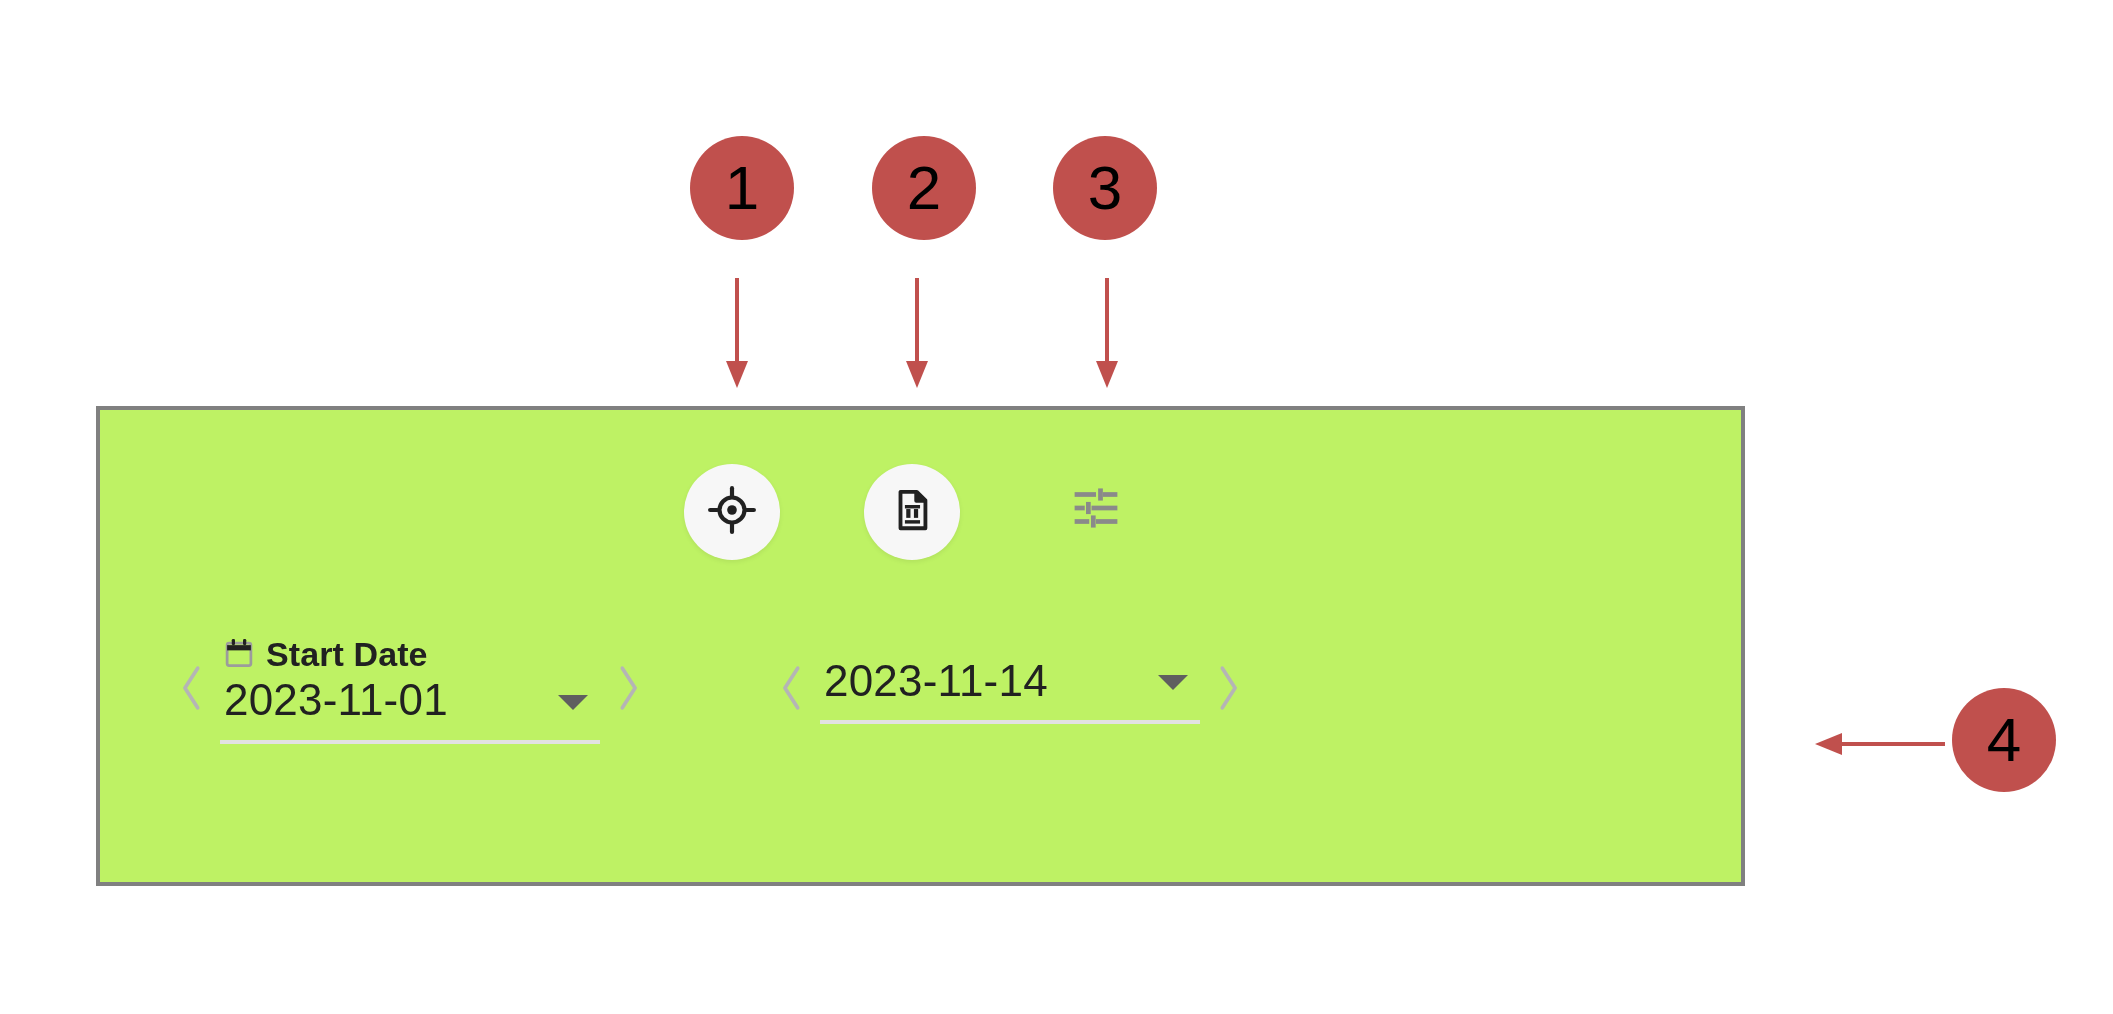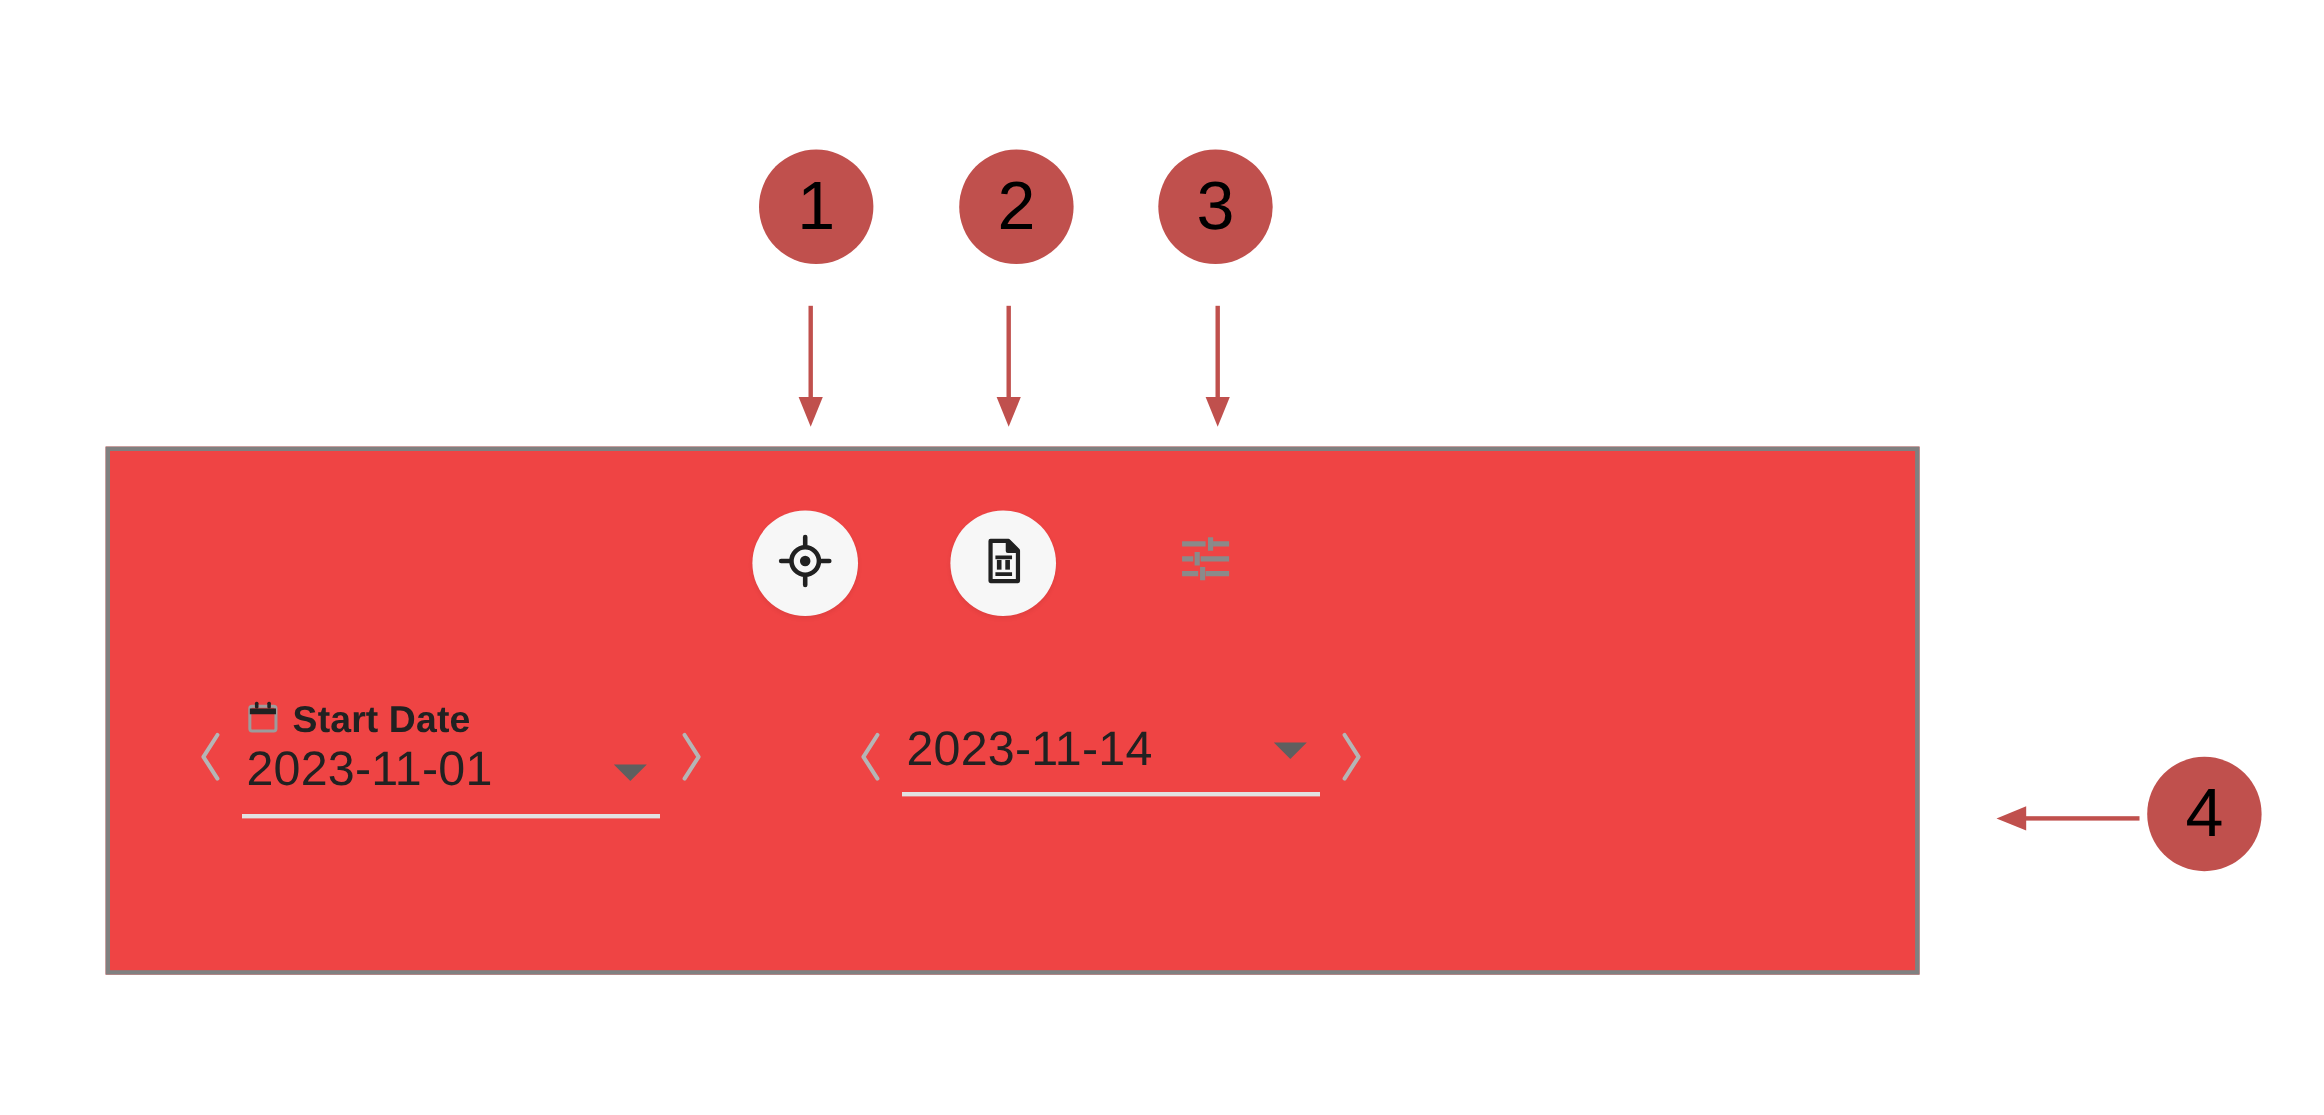--- a/index.html
+++ b/index.html
@@ -97,21 +97,21 @@
   }
 
   
   #panel {
     position: absolute;
     left: 96px;
     top: 406px;
     width: 1649px;
     height: 480px;
     border: 4px solid #808080;
-    background: #ef4444;
+    background: #bef264;
     box-sizing: border-box;
   }
 
   
   #icon-row {
     position: absolute;
     left: 0;
     top: 52px;
     width: 100%;
     height: 110px;

